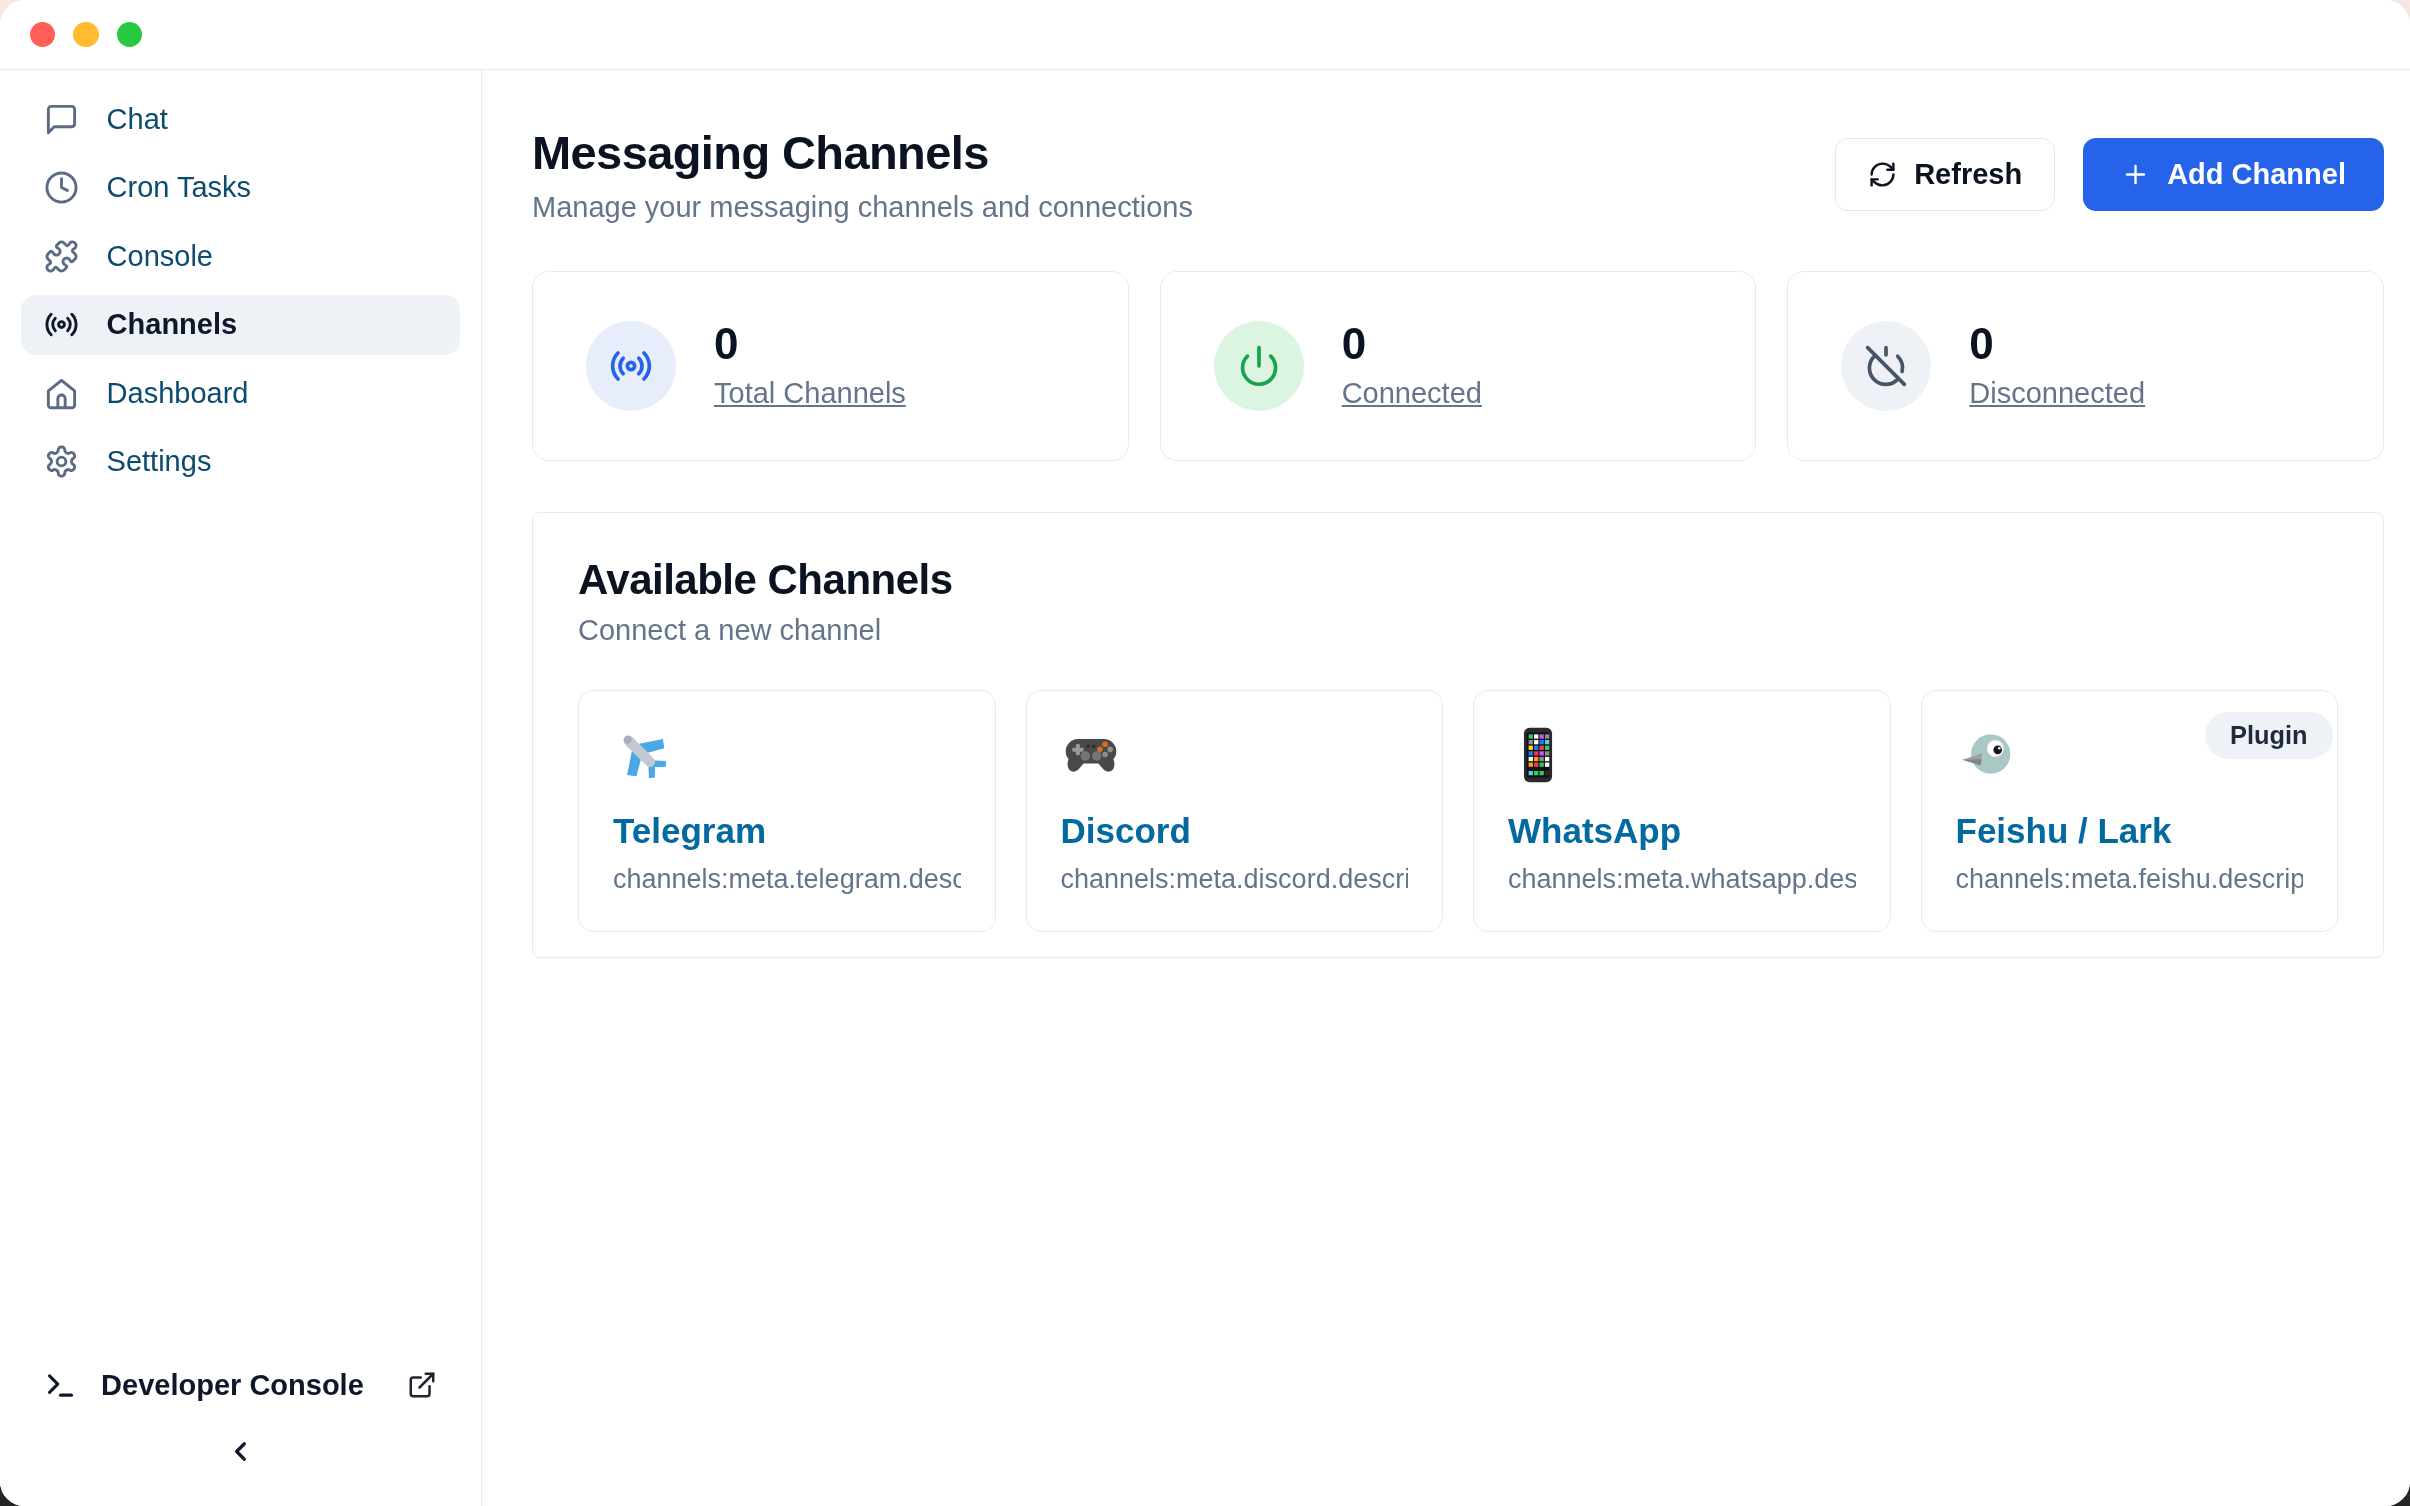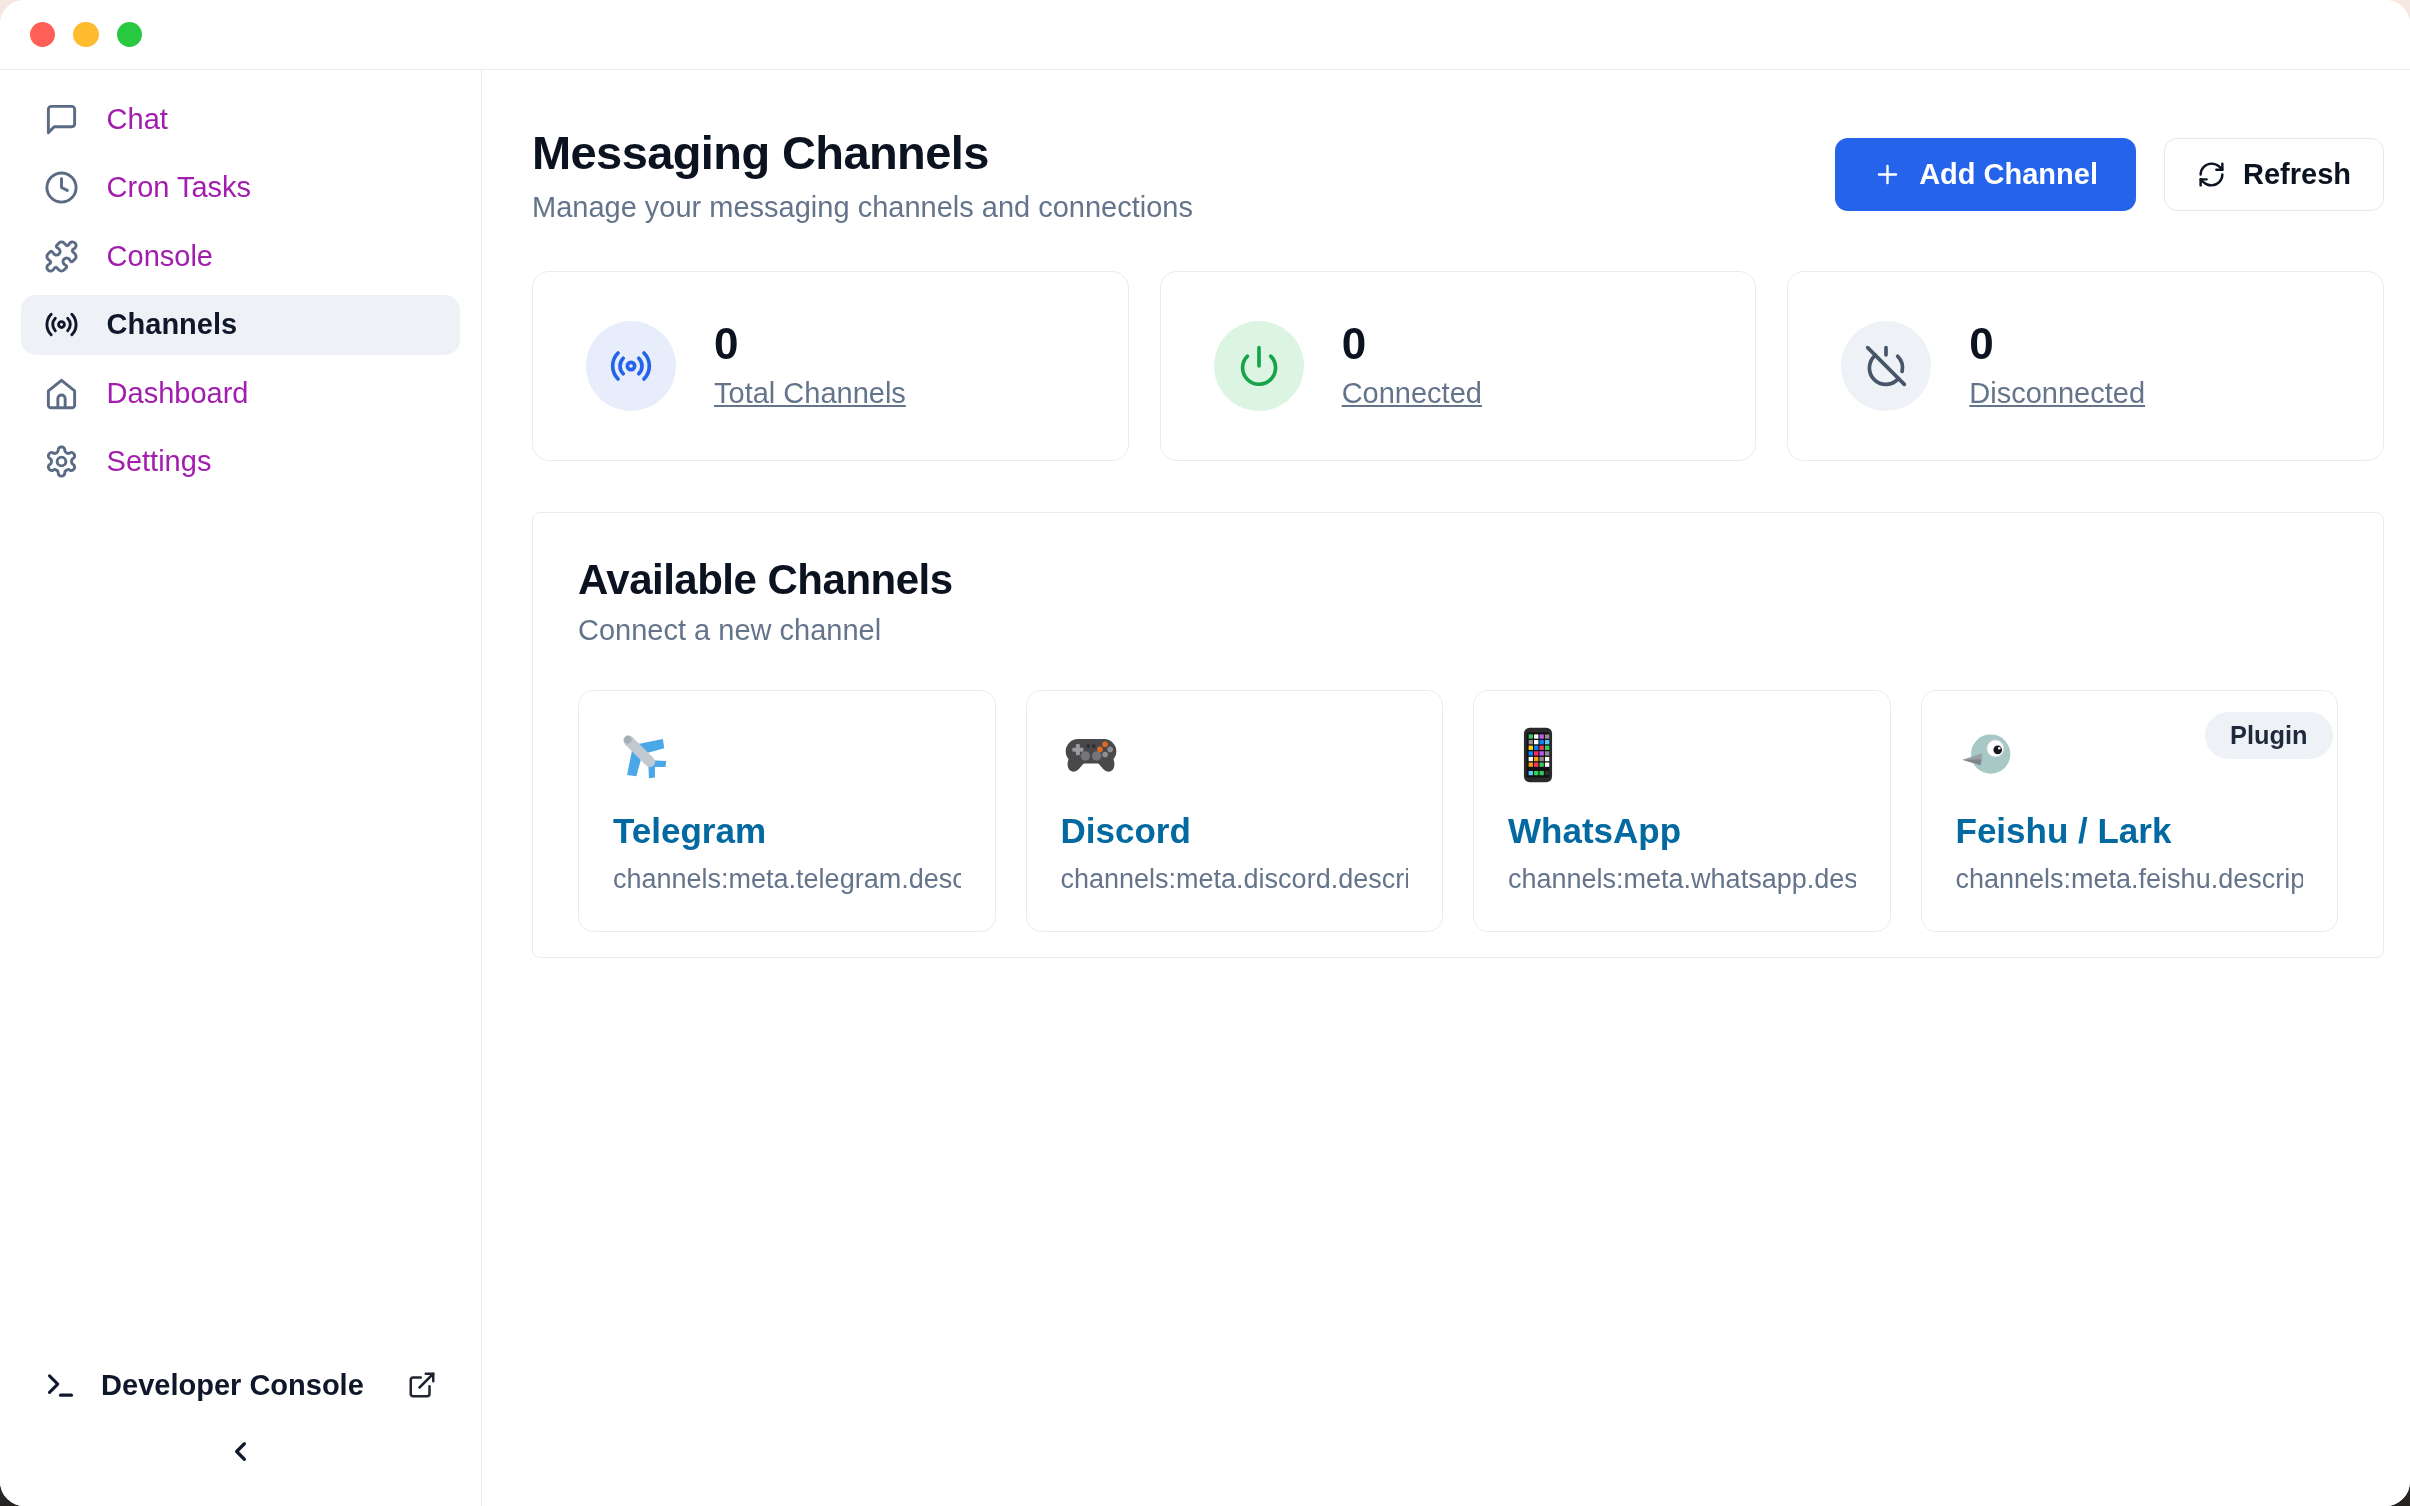--- a/index.html
+++ b/index.html
@@ -27,21 +27,21 @@
   .sidebar {
     width:482px; flex:none; background:#fff;
     border-right:1.9px solid #e8ecf2;
     display:flex; flex-direction:column;
     padding:19px 21px 19px;
   }
   .nav { display:flex; flex-direction:column; gap:8.5px; }
   .nav-item {
     display:flex; align-items:center; gap:28px;
     height:60px; padding:0 22.6px; border-radius:15px;
-    font-size:29px; font-weight:500; color:#a21caf;
+    font-size:29px; font-weight:500; color:#0c4a6e;
     cursor:pointer;
   }
   .nav-item svg { width:35px; height:35px; flex:none; color:#5b6b84; }
   .nav-item.active { background:#eef2f7; color:#0f172a; font-weight:700; }
   .nav-item.active svg { color:#0f172a; }
   .sidebar-spacer { flex:1; }
   .console-row {
     display:flex; align-items:center; gap:24.5px;
     height:60px; padding:0 22.6px;
     font-size:29px; font-weight:700; color:#0f172a;
@@ -207,35 +207,35 @@
     </nav>
 
     <main class="main">
 
       <div class="page-header">
         <div>
           <h1 class="page-title">Messaging Channels</h1>
           <div class="page-subtitle">Manage your messaging channels and connections</div>
         </div>
         <div class="actions">
-          <button class="btn btn-primary">
-            <svg class="ic" viewBox="0 0 24 24">
-                <path d="M5 12h14"></path>
-                <path d="M12 5v14"></path>
-              </svg>
-            <span>Add Channel</span>
-          </button>
           <button class="btn btn-outline">
             <svg class="ic" viewBox="0 0 24 24">
                 <path d="M3 12a9 9 0 0 1 9-9 9.75 9.75 0 0 1 6.74 2.74L21 8"></path>
                 <path d="M21 3v5h-5"></path>
                 <path d="M21 12a9 9 0 0 1-9 9 9.75 9.75 0 0 1-6.74-2.74L3 16"></path>
                 <path d="M3 21v-5h5"></path>
               </svg>
             <span>Refresh</span>
+          </button>
+          <button class="btn btn-primary">
+            <svg class="ic" viewBox="0 0 24 24">
+                <path d="M5 12h14"></path>
+                <path d="M12 5v14"></path>
+              </svg>
+            <span>Add Channel</span>
           </button>
         </div>
       </div>
 
       <div class="stats">
 
         <div class="stat-card">
           <div class="stat-icon blue">
             <svg class="ic" viewBox="0 0 24 24">
                 <circle cx="12" cy="12" r="2"></circle>

